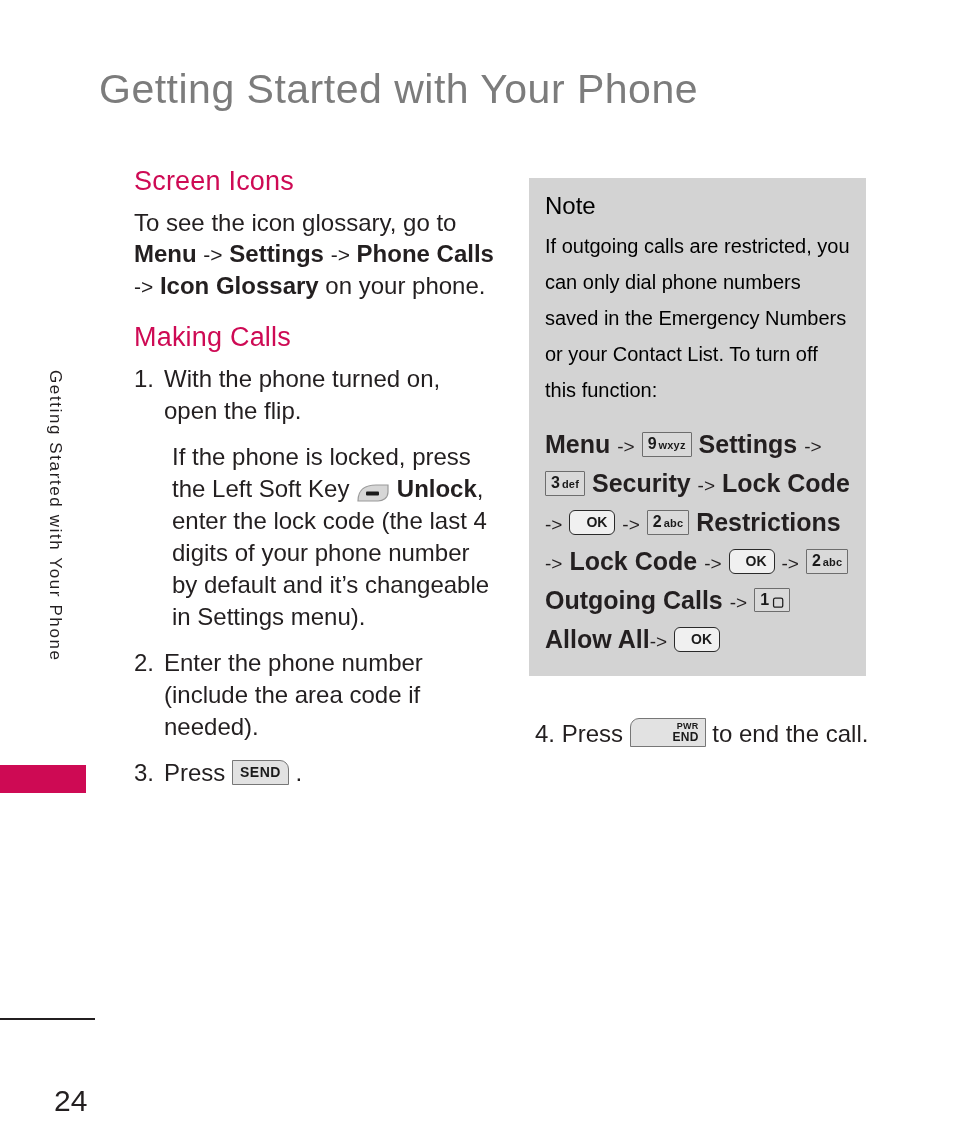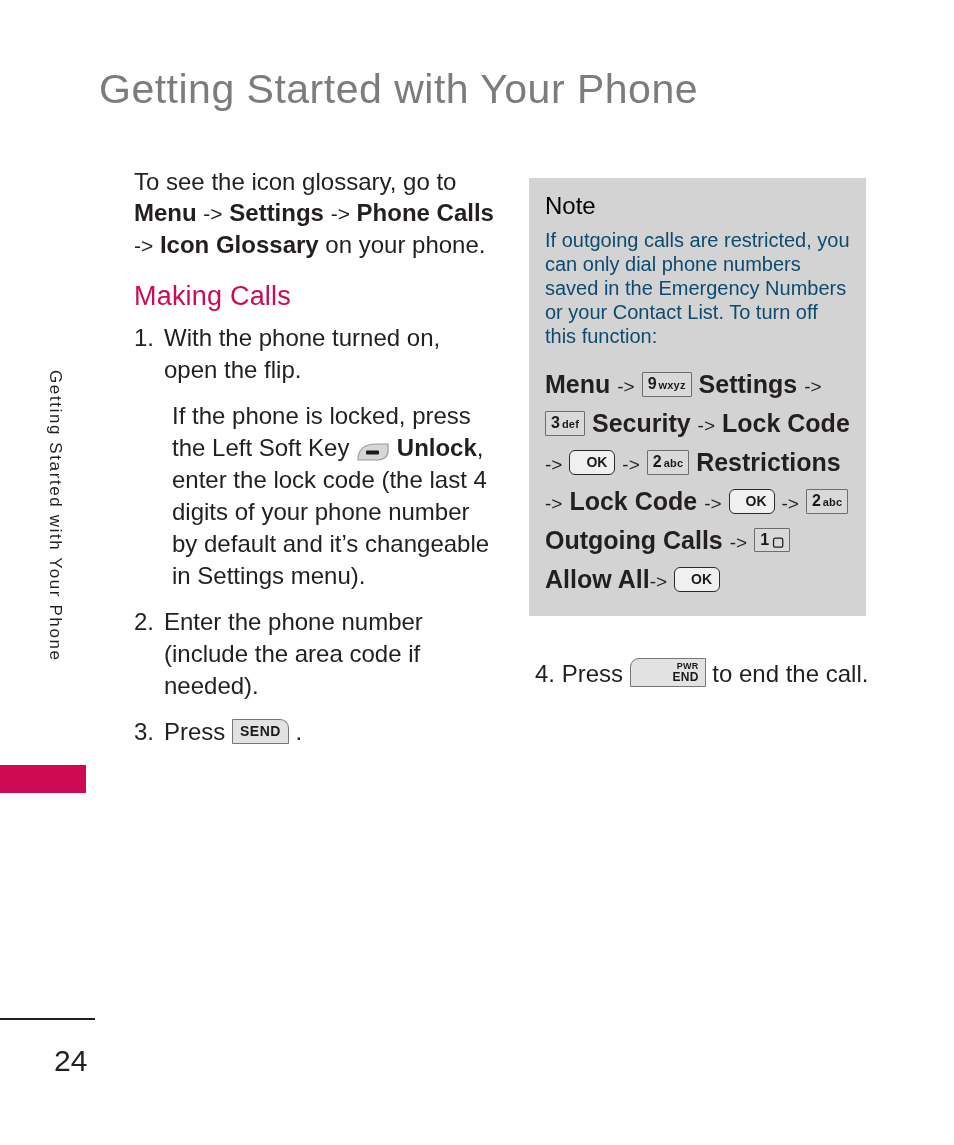--- a/index.html
+++ b/index.html
@@ -57,21 +57,21 @@
     position: absolute;
     left: 0px;
     top: 1018px;
     width: 95px;
     height: 2px;
     background: #231f20;
   }
   .page-number {
     position: absolute;
     left: 54px;
-    top: 1044px;
+    top: 1084px;
     font-size: 30px;
     color: #231f20;
   }
 
   
   .col-left {
     position: absolute;
     left: 134px;
     top: 166px;
     width: 360px;
@@ -134,22 +134,22 @@
   }
   .note-title {
     margin: 0 0 8px 0;
     font-size: 24px;
     font-weight: normal;
     color: #000000;
   }
   .note-text {
     margin: 0;
     font-size: 20px;
-    line-height: 24px;
-    color: #0c4a6e;
+    line-height: 36px;
+    color: #000000;
   }
   .note-seq {
     margin: 18px 0 0 0;
     font-size: 25px;
     line-height: 37px;
     font-weight: bold;
     color: #231f20;
   }
   .note-seq .arrow {
     font-weight: normal;
@@ -249,20 +249,21 @@
 
 <div class="page">
 
   <div class="page-title">Getting Started with Your Phone</div>
 
   <div class="side-label">Getting Started with Your Phone</div>
   <div class="side-tab"></div>
 
   <div class="col-left">
 
+    <h2 class="section-heading">Screen Icons</h2>
 
     <p class="body-text">
       <span>To see the icon glossary, go to</span>
       <span class="bold">Menu</span>
       <span class="arrow">-&gt;</span>
       <span class="bold">Settings</span>
       <span class="arrow">-&gt;</span>
       <span class="bold">Phone Calls</span>
       <span class="arrow">-&gt;</span>
       <span class="bold">Icon Glossary</span>

